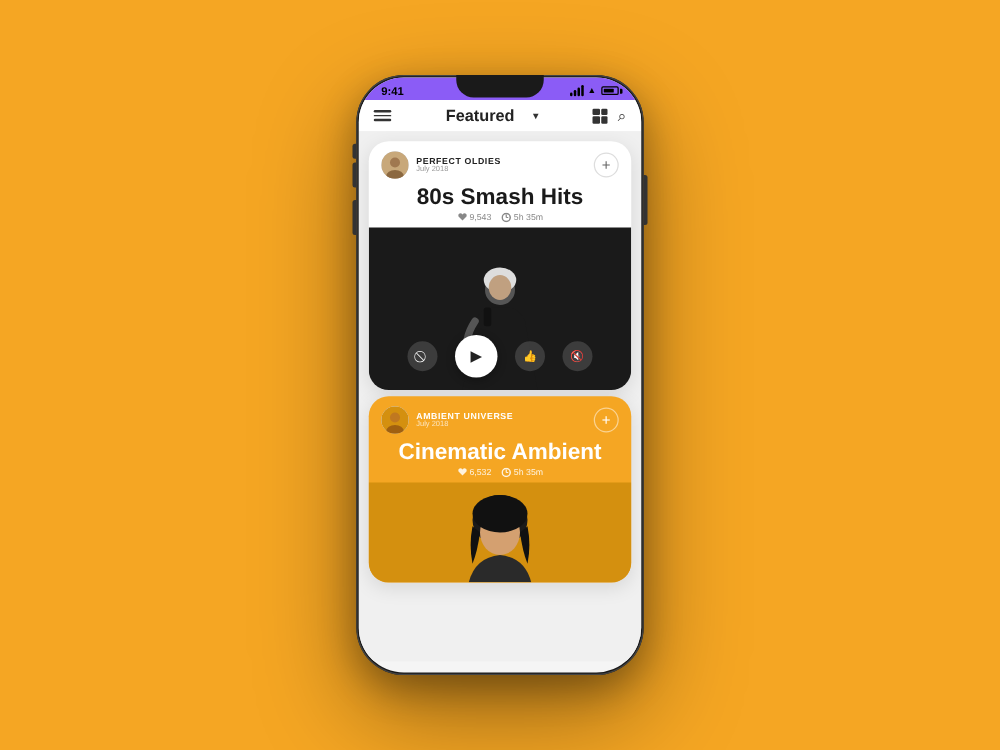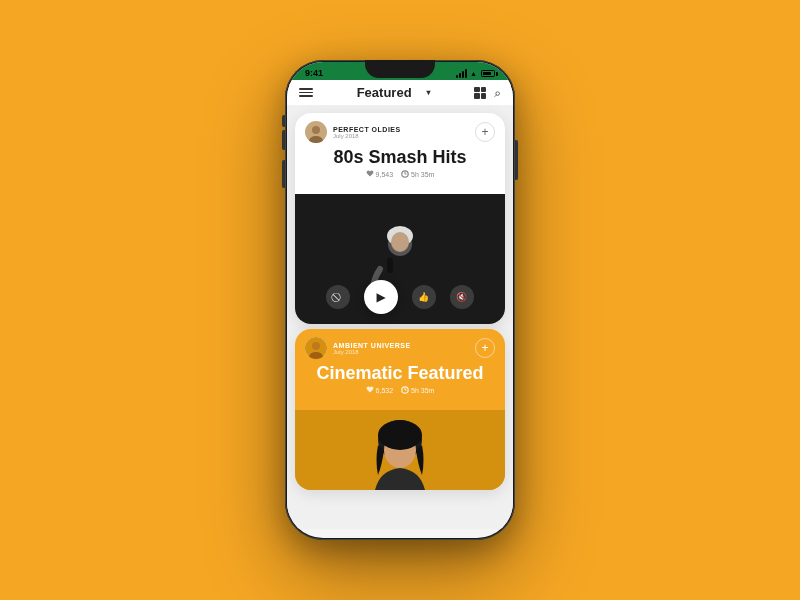--- a/index.html
+++ b/index.html
@@ -34,23 +34,23 @@
       background: #f5f5f5;
       border-radius: 36px;
       overflow: hidden;
       position: relative;
     }
 
     
     .status-bar {
       display: flex;
       justify-content: space-between;
-      align-items: flex-end;
+      align-items: flex-start;
       padding: 6px 18px 2px;
-      background: #15803d;
+      background: #8b5cf6;
     }
     .status-time {
       font-size: 9px;
       font-weight: 600;
       color: #000;
     }
     .status-icons {
       display: flex;
       align-items: center;
       gap: 3px;
@@ -212,21 +212,21 @@
       display: flex;
       align-items: center;
       justify-content: center;
       font-size: 12px;
       color: #666;
       cursor: pointer;
       background: #fff;
     }
 
     .card-title-area {
-      padding: 0 10px 16px;
+      padding: 0 10px 4px;
       text-align: center;
     }
     .card-title {
       font-size: 18px;
       font-weight: 700;
       color: #1a1a1a;
     }
     .card-meta {
       display: flex;
       align-items: center;
@@ -515,21 +515,21 @@
             </div>
             <div class="user-info">
               <span class="user-name">AMBIENT UNIVERSE</span>
               <span class="user-date">July 2018</span>
             </div>
           </div>
           <div class="add-btn">+</div>
         </div>
 
         <div class="card-title-area">
-          <div class="card-title">Cinematic Featured</div>
+          <div class="card-title">Cinematic Ambient</div>
           <div class="card-meta">
             <span>
               <svg width="8" height="8" viewBox="0 0 10 10">
                   <path d="M5 8 L1 4 Q0 2 2 1 Q3.5 0 5 2 Q6.5 0 8 1 Q10 2 9 4 Z" fill="rgba(255,255,255,0.85)"></path>
                 </svg>
               <span>6,532</span>
             </span>
             <span>
               <svg width="8" height="8" viewBox="0 0 10 10">
                   <circle cx="5" cy="5" r="4" fill="none" stroke="rgba(255,255,255,0.85)" stroke-width="1.5"></circle>

